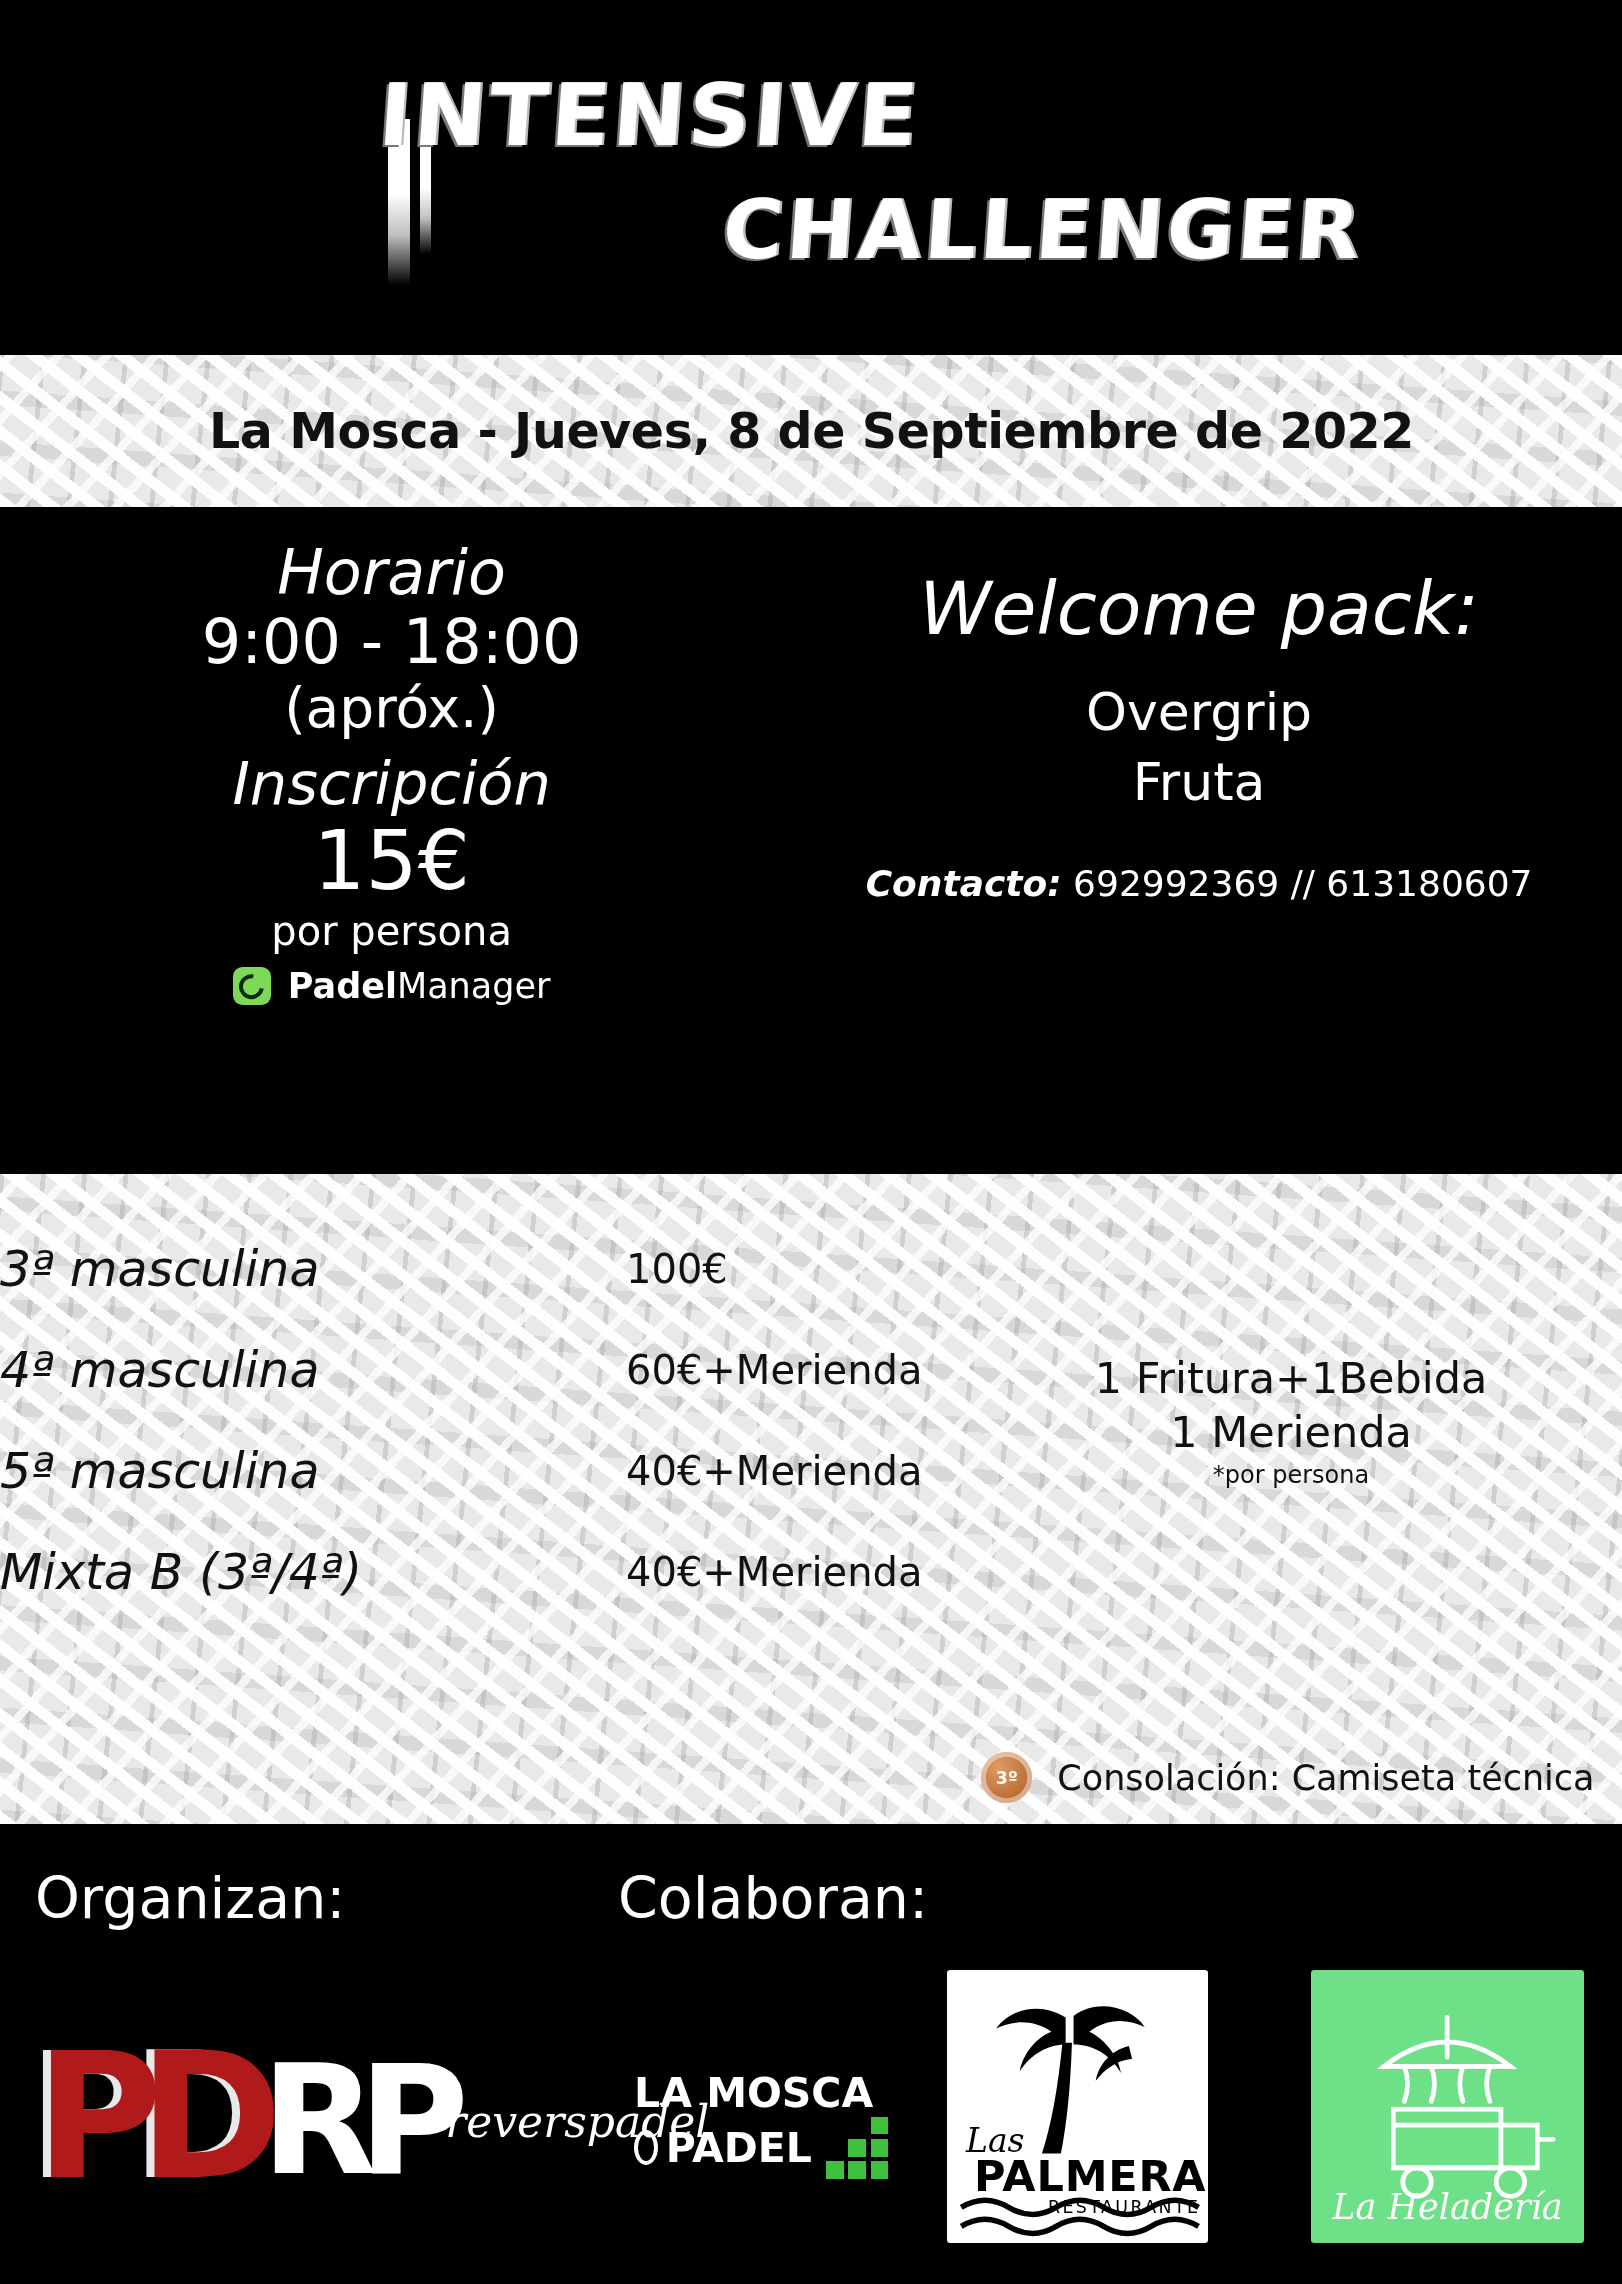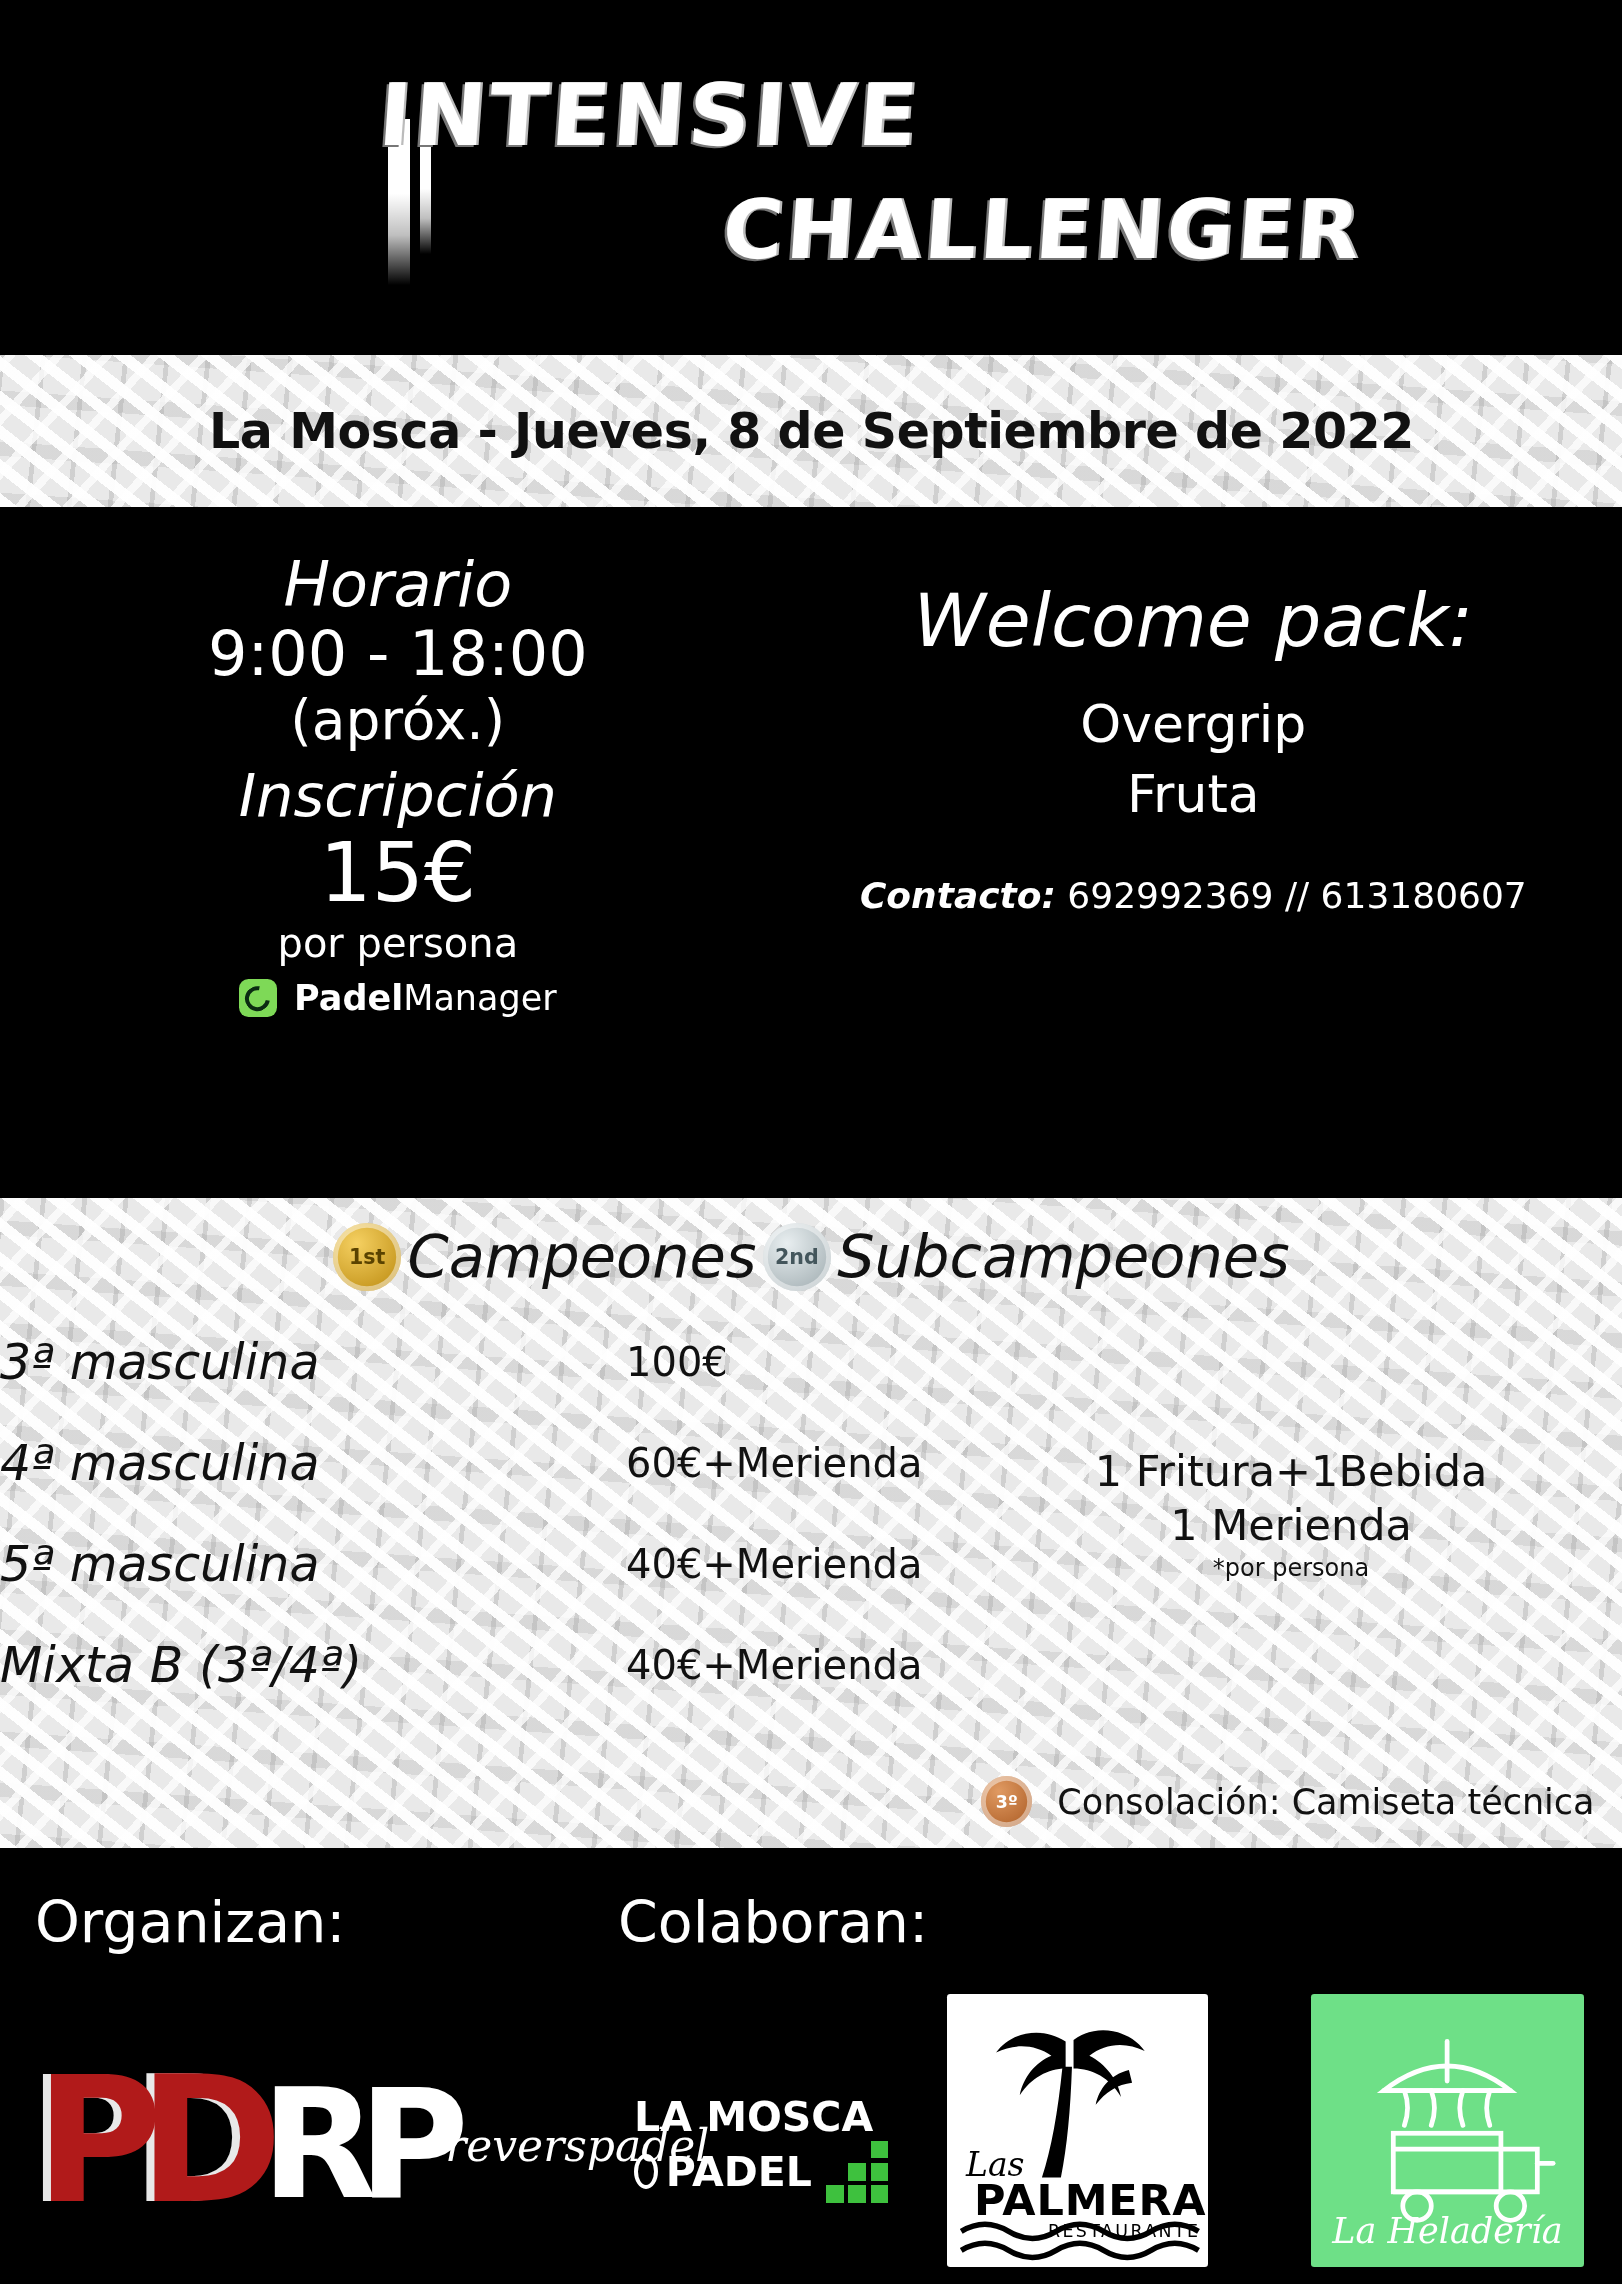--- a/index.html
+++ b/index.html
@@ -94,21 +94,21 @@
     font-family: "DejaVu Sans", sans-serif;
     letter-spacing: -0.4px;
   }
 
   
   .info {
     background: #000;
     color: #fff;
     height: 659px;
     display: flex;
-    padding: 16px;
+    padding: 4px;
     position: relative;
   }
   .info-left {
     width: 48%;
     padding-top: 28.5px;
     text-align: center;
   }
   .info-right {
     width: 52%;
     padding-top: 55px;
@@ -404,26 +404,20 @@
       <div class="welcome-item">Overgrip</div>
       <div class="welcome-item">Fruta</div>
       <div class="contacto">
         <b>Contacto:</b>
         <span>692992369 // 613180607</span>
       </div>
     </div>
   </div>
 
   <div class="prizes pattern">
-    <div class="prize-head">
-      <span class="seal gold">1st</span>
-      <span class="title">Campeones</span>
-      <span class="seal silver">2nd</span>
-      <span class="title">Subcampeones</span>
-    </div>
 
     <div class="prize-grid">
       <div class="cat">3ª masculina</div>
       <div class="amt">100€</div>
 
       <div class="sub-col">
         <div class="sub-line">1 Fritura+1Bebida</div>
         <div class="sub-line">1 Merienda</div>
         <div class="sub-note">*por persona</div>
       </div>

